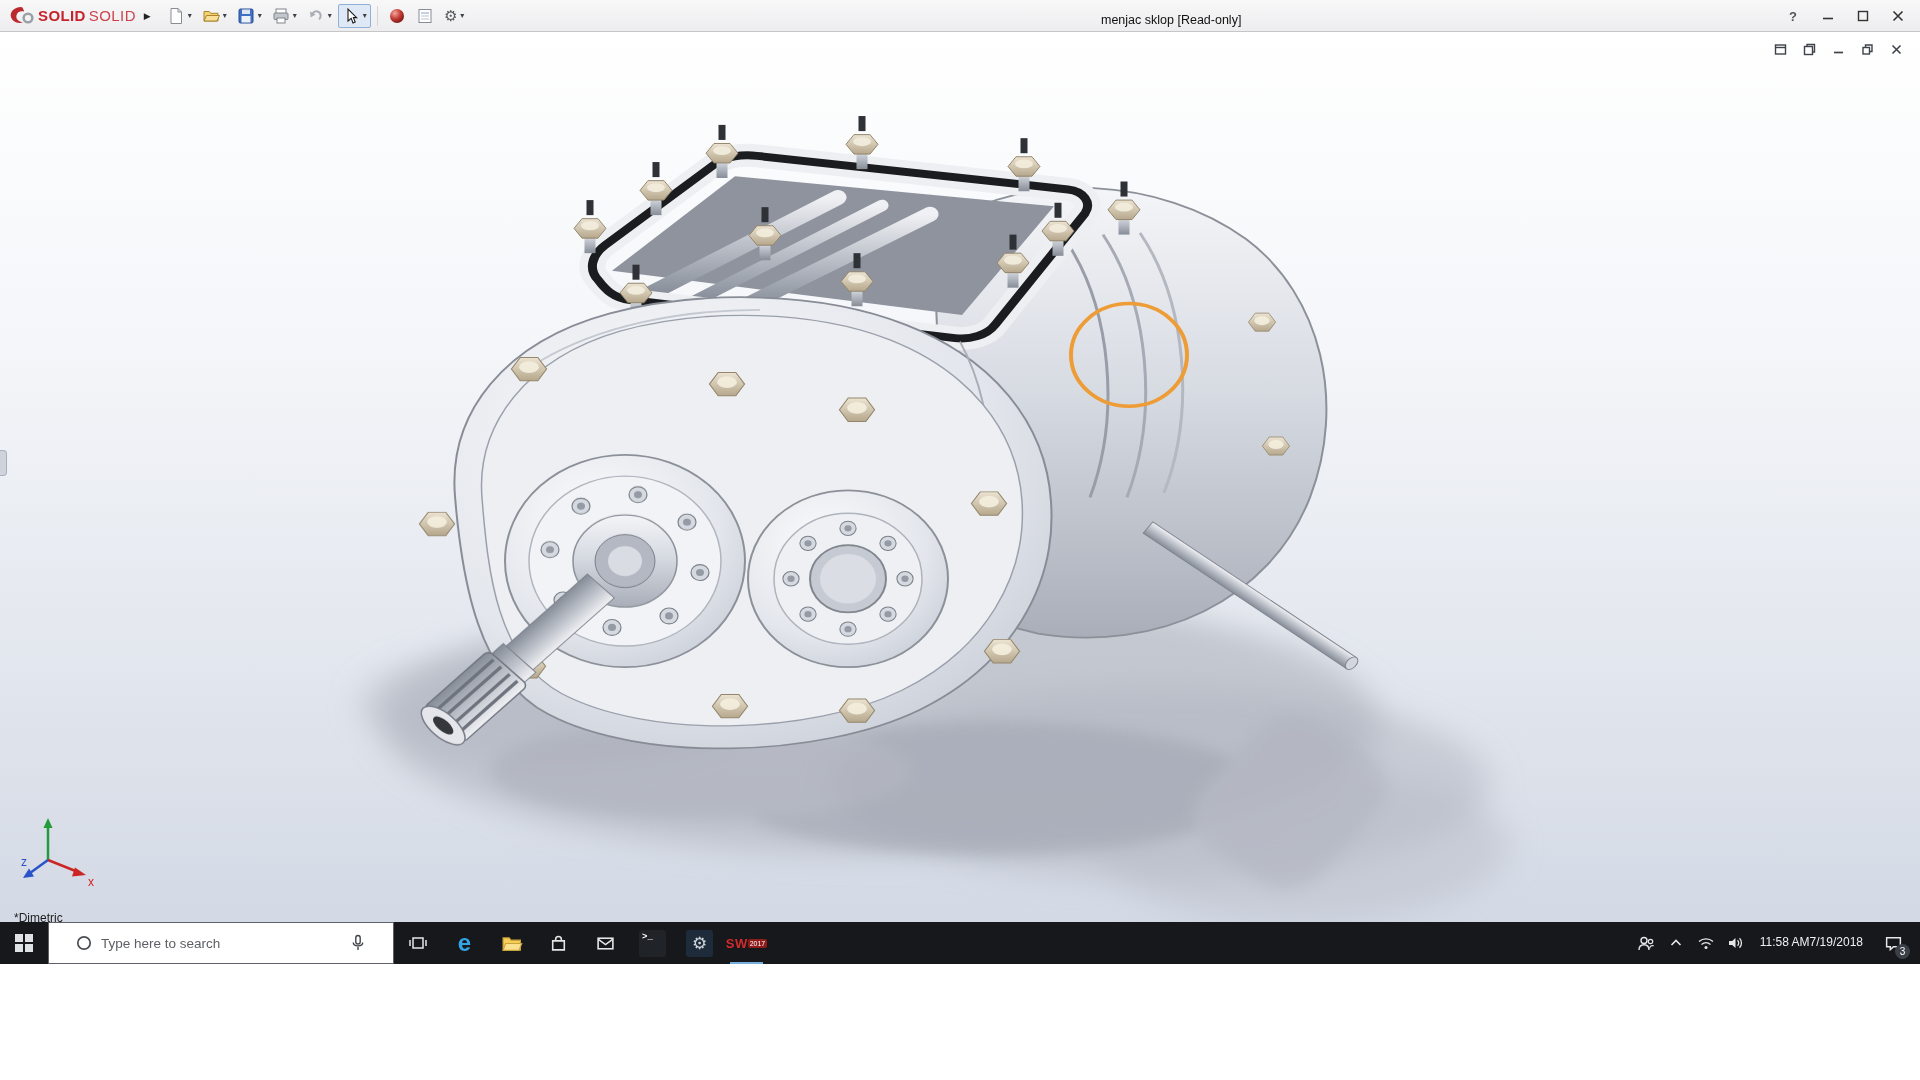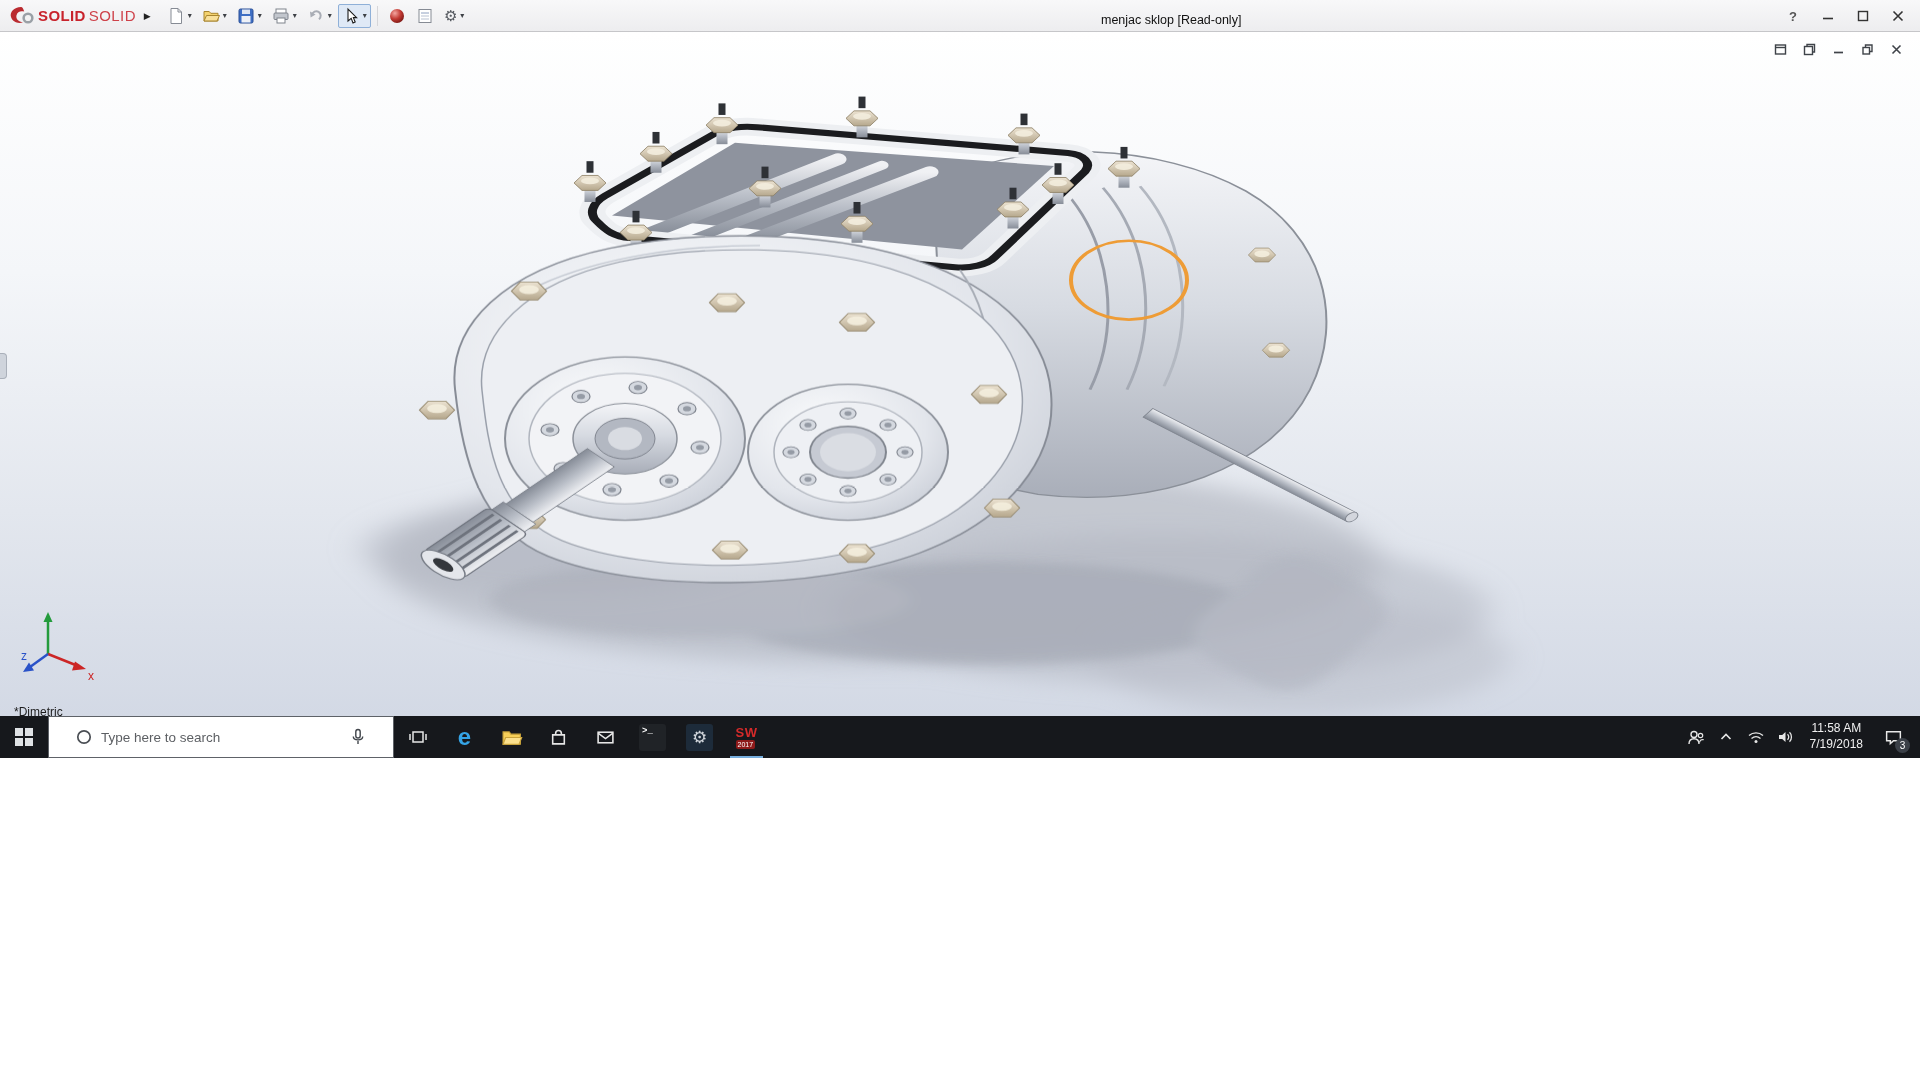--- a/index.html
+++ b/index.html
@@ -1,17 +1,17 @@
 <!DOCTYPE html>
 <html><head>
 <meta charset="utf-8">
 <style>
   *{margin:0;padding:0;box-sizing:border-box}
   html,body{width:1920px;height:1080px;overflow:hidden;font-family:"Liberation Sans","DejaVu Sans",sans-serif;background:#fff}
-  .app{width:1920px;height:758px;display:flex;flex-direction:column}
+  .app{width:1920px;height:964px;display:flex;flex-direction:column}
 
   
   .titlebar{height:32px;flex:0 0 32px;background:linear-gradient(#f8f8f9,#ededef);border-bottom:1px solid #c6c6c9;position:relative;display:flex;align-items:center;padding-left:8px}
   .brand{display:flex;align-items:center;gap:3px}
   .brand .b1{color:#c8232c;font-weight:700;font-size:15px;letter-spacing:.4px}
   .brand .b2{color:#c8232c;font-weight:400;font-size:15px;letter-spacing:.4px;opacity:.85}
   .flyout{background:none;border:none;font-size:9px;color:#222;margin:0 12px 0 8px;cursor:pointer}
   .toolbar{display:flex;align-items:center;gap:2px}
   .tbtn{display:flex;align-items:center;gap:3px;padding:2px 3px;border:1px solid transparent;border-radius:2px;background:none}
   .tbtn.active{border-color:#8fb0d8;background:#dfe9f6}
@@ -40,26 +40,26 @@
   .search{width:346px;background:#fff;display:flex;align-items:center;padding:0 26px;gap:8px;border:1px solid #5e6268}
   .search input{flex:1;border:none;outline:none;font-size:13.5px;color:#222;background:transparent}
   .search input::placeholder{color:#5c5f63}
   .tb-app{width:47px;display:flex;align-items:center;justify-content:center;background:none;border:none;position:relative}
   .tb-app.running::after{content:"";position:absolute;bottom:0;left:7px;right:7px;height:2.5px;background:#76aede}
   .edge-e{font-size:24px;font-weight:700;color:#35a4e6;line-height:1}
   .dark-tile{width:27px;height:27px;background:#202327;border-radius:3px;display:flex;align-items:flex-start;padding:3px}
   .dark-tile .glyph{color:#fff;font-size:9px;font-weight:700;line-height:1;font-family:"Liberation Mono","DejaVu Sans Mono",monospace}
   .settings-tile{width:27px;height:27px;background:#1d2b3a;border-radius:3px;display:flex;align-items:center;justify-content:center}
   .settings-tile .glyph{color:#cfd4da;font-size:17px;line-height:1}
-  .sw-tile{display:flex;flex-direction:column;align-items:flex-start;line-height:1}
+  .sw-tile{display:flex;align-items:center;line-height:1}
   .sw-letters{color:#d42a2a;font-weight:800;font-size:13px;letter-spacing:.5px}
   .sw-year{color:#fff;font-size:7px;background:#8e1a1a;border-radius:2px;padding:1px 2px;margin-top:1px}
   .tray{margin-left:auto;display:flex;align-items:center}
   .tray-ico{width:30px;height:42px;display:flex;align-items:center;justify-content:center;background:none;border:none}
-  .clock{display:flex;flex-direction:column;align-items:center;justify-content:center;font-size:12px;line-height:1.3;padding:0 9px;color:#f0f0f0;background:none;border:none}
+  .clock{display:flex;flex-direction:row;align-items:center;justify-content:center;font-size:12px;line-height:1.3;padding:0 9px;color:#f0f0f0;background:none;border:none}
   .action{position:relative;width:42px;height:42px;display:flex;align-items:center;justify-content:center;background:none;border:none}
   .badge{position:absolute;right:4px;bottom:5px;min-width:15px;height:15px;border-radius:8px;background:#3b4048;color:#fff;font-size:10px;display:flex;align-items:center;justify-content:center;padding:0 2px}
   .show-desktop{width:6px;border-left:1px solid #3f434a}
 </style>
 </head>
 <body>
 
 <div class="app">
 
   <header class="titlebar">

